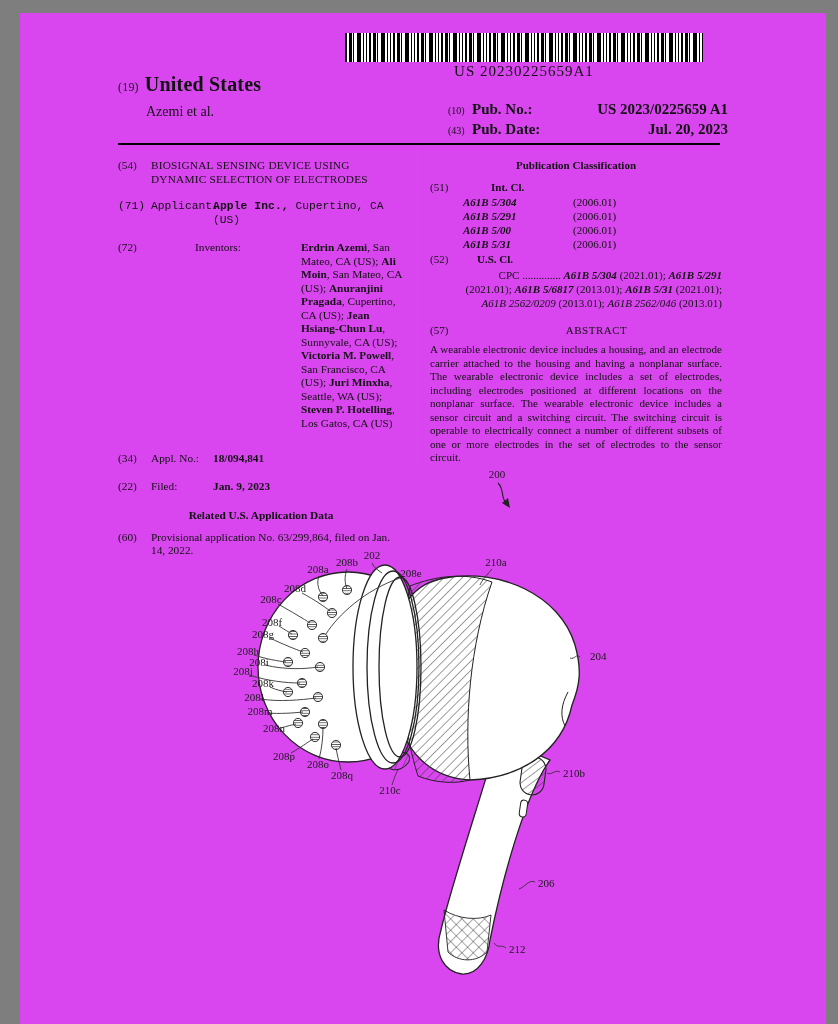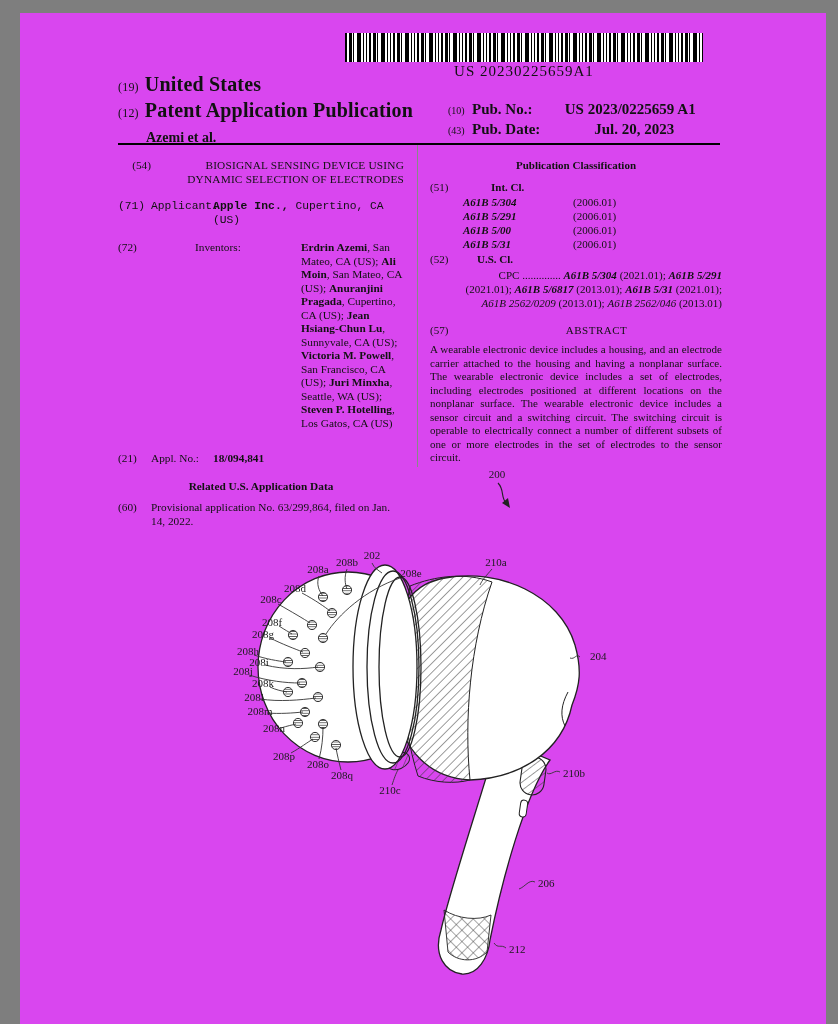--- a/index.html
+++ b/index.html
@@ -23,26 +23,26 @@
       #000 21px 22px,#fff 22px 24px);
   }
   .barcode-text{
     position:absolute;left:325px;top:50px;width:358px;text-align:center;
     font-size:15px;letter-spacing:1px;
   }
   
   .hdr-left{position:absolute;left:98px;top:60px;width:340px;line-height:23px;}
   .hdr-big{font-size:20px;font-weight:bold;letter-spacing:.2px;}
   .kindnum{font-size:12px;font-weight:normal;padding-right:6px;}
-  .hdr-authors{font-size:14px;font-weight:bold;margin-left:28px;margin-top:1px;}
+  .hdr-authors{font-size:14px;font-weight:normal;margin-left:28px;margin-top:1px;}
   .hdr-right{position:absolute;left:428px;top:87px;width:280px;}
   .hdr-right .row{display:flex;font-size:15px;font-weight:bold;line-height:19px;align-items:baseline;}
   .hdr-right .kn{font-size:10px;font-weight:normal;width:24px;flex:none;}
   .hdr-right .lbl{flex:none;}
-  .hdr-right .val{flex:1;text-align:center;}
+  .hdr-right .val{flex:1;text-align:right;}
   .hrule{position:absolute;left:98px;top:130px;width:602px;height:2px;background:#000;}
   .vdivider{position:absolute;left:397px;top:132px;width:1px;height:322px;background:#888;}
   
   .col-left{position:absolute;left:98px;top:146px;width:286px;font-size:11.3px;line-height:13.5px;}
   .col-right{position:absolute;left:410px;top:146px;width:292px;font-size:11px;line-height:13.5px;}
   .bibrow{display:flex;margin-bottom:12px;}
   .bibnum{width:33px;flex:none;}
   .bibbody{flex:1;}
   .biblabel{width:62px;flex:none;}
   b.tight{letter-spacing:.1px;}
@@ -65,21 +65,20 @@
 </head>
 <body>
 
 <div class="page">
 
   <div class="barcode"></div>
   <div class="barcode-text">US 20230225659A1</div>
 
   <div class="hdr-left">
     <div class="hdr-big"><span class="kindnum">(19)</span><span>United States</span></div>
-    <div class="hdr-big"><span class="kindnum">(12)</span><span>Patent Application Publication</span></div>
     <div class="hdr-authors">Azemi et al.</div>
   </div>
 
   <div class="hdr-right">
     <div class="row">
       <span class="kn">(10)</span>
       <span class="lbl">Pub. No.:</span>
       <span class="val">US 2023/0225659 A1</span>
     </div>
     <div class="row">
@@ -87,43 +86,48 @@
       <span class="lbl">Pub. Date:</span>
       <span class="val">Jul. 20, 2023</span>
     </div>
   </div>
 
   <div class="hrule"></div>
   <div class="vdivider"></div>
 
   <div class="col-left">
 
-    <div class="bibrow" style="margin-bottom:14px;text-align:right;">
+    <div class="bibrow" style="margin-bottom:14px;">
       <span class="bibnum">(54)</span>
       <span class="bibbody doc-title">BIOSIGNAL SENSING DEVICE USING DYNAMIC SELECTION OF ELECTRODES</span>
     </div>
 
     <div class="bibrow" style="margin-bottom:14px;font-family:Liberation Mono, monospace;">
       <span class="bibnum">(71)</span>
       <span class="biblabel">Applicant:</span>
       <span class="bibbody"><b class="tight">Apple Inc.,</b><span> Cupertino, CA (US)</span></span>
     </div>
 
     <div class="bibrow" style="margin-bottom:22px;gap:44px;">
       <span class="bibnum">(72)</span>
       <span class="biblabel">Inventors:</span>
       <span class="bibbody" id="inv-segs"><b>Erdrin Azemi</b>, San Mateo, CA (US); <b>Ali Moin</b>, San Mateo, CA (US); <b>Anuranjini Pragada</b>, Cupertino, CA (US); <b>Jean Hsiang-Chun Lu</b>, Sunnyvale, CA (US); <b>Victoria M. Powell</b>, San Francisco, CA (US); <b>Juri Minxha</b>, Seattle, WA (US); <b>Steven P. Hotelling</b>, Los Gatos, CA (US)</span>
     </div>
 
     <div class="bibrow" style="margin-bottom:14px;">
-      <span class="bibnum">(21)</span>
+      <span class="bibnum">(34)</span>
       <span class="biblabel">Appl. No.:</span>
       <span class="bibbody"><b>18/094,841</b></span>
     </div>
 
+    <div class="bibrow" style="margin-bottom:16px;">
+      <span class="bibnum">(22)</span>
+      <span class="biblabel">Filed:</span>
+      <span class="bibbody"><b>Jan. 9, 2023</b></span>
+    </div>
 
     <div class="center-head">Related U.S. Application Data</div>
 
     <div class="bibrow">
       <span class="bibnum">(60)</span>
       <span class="bibbody">Provisional application No. 63/299,864, filed on Jan. 14, 2022.</span>
     </div>
   </div>
 
   <div class="col-right">

